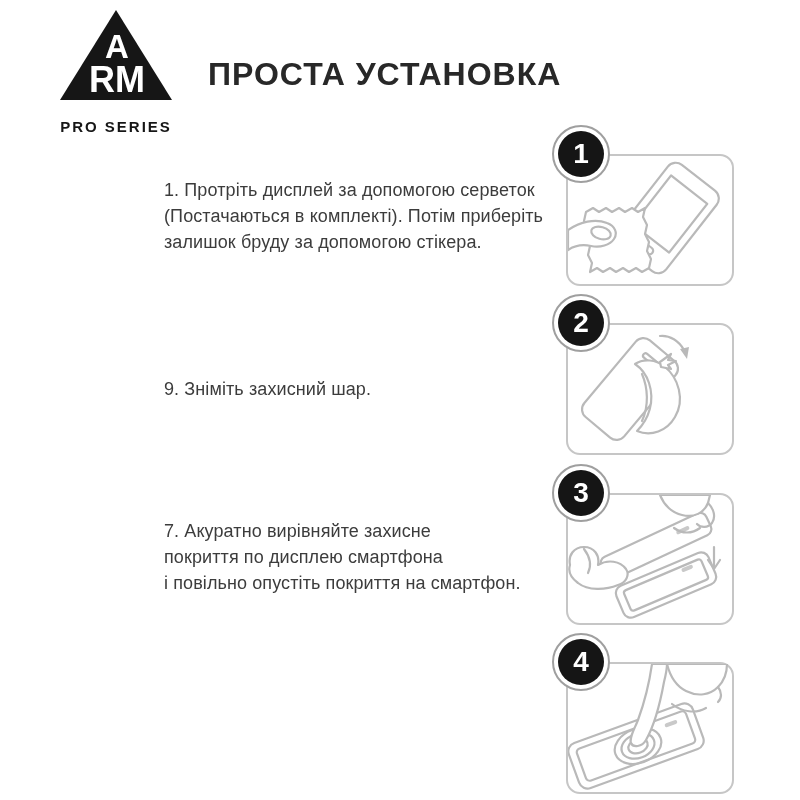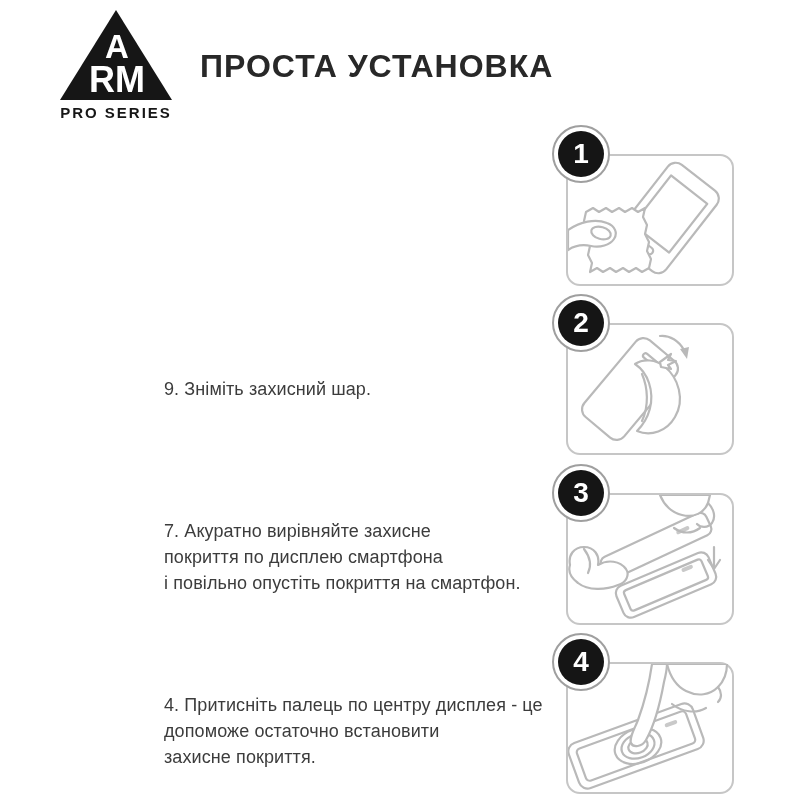--- a/index.html
+++ b/index.html
@@ -4,26 +4,26 @@
 <style>
   html,body{margin:0;padding:0;background:#fff;}
   .page{
     position:relative;width:800px;height:800px;background:#ffffff;
     font-family:"Liberation Sans", sans-serif;overflow:hidden;
   }
   
   .logo{position:absolute;left:60px;top:8px;width:112px;}
   .logo svg{display:block;}
   .logo-sub{
-    margin-top:2px;text-align:center;font-weight:bold;font-size:15px;
+    margin-top:16px;text-align:center;font-weight:bold;font-size:15px;
     letter-spacing:2px;color:#161616;white-space:nowrap;
   }
   
   .title{
-    position:absolute;left:200px;top:48px;margin:0;
+    position:absolute;left:200px;top:48px;margin:8px;
     font-size:32px;font-weight:bold;letter-spacing:1px;color:#282828;
     white-space:nowrap;
   }
   
   .step-text{
     position:absolute;left:164px;width:410px;
     font-size:18px;line-height:26px;color:#3c3c3c;
     white-space:pre-line;letter-spacing:0.1px;
   }
   .step-text.s1{top:177px;}
@@ -66,27 +66,27 @@
     <svg width="112" height="94" viewBox="0 0 112 94">
       <polygon points="56,2 112,92 0,92" fill="#161616"></polygon>
       <text x="57" y="50" text-anchor="middle" font-family="Liberation Sans, sans-serif" font-size="33" font-weight="bold" fill="#ffffff">A</text>
       <text x="57" y="84" text-anchor="middle" font-family="Liberation Sans, sans-serif" font-size="36" font-weight="bold" fill="#ffffff">RM</text>
     </svg>
     <div class="logo-sub">PRO SERIES</div>
   </div>
 
   <h1 class="title">ПРОСТА УСТАНОВКА</h1>
 
+  <div class="step-text s1">1. Протріть дисплей за допомогою серветок
+(Постачаються в комплекті). Потім приберіть
+залишок бруду за допомогою стікера.</div>
   <div class="step-text s2">9. Зніміть захисний шар.</div>
   <div class="step-text s3">7. Акуратно вирівняйте захисне
 покриття по дисплею смартфона
 і повільно опустіть покриття на смартфон.</div>
-  <div class="step-text s4">4. Притисніть палець по центру дисплея - це
-допоможе остаточно встановити
-захисне покриття.</div>
 
   <div class="illu-box b1">
     <svg viewBox="0 0 164 128">
       <g stroke="#b9b9b9" stroke-width="2.2" fill="none" stroke-linecap="round" stroke-linejoin="round">
         <g transform="translate(99,62) rotate(38)">
           <rect x="-31" y="-51" width="62" height="102" rx="10" fill="#fff"></rect>
           <rect x="-23" y="-36" width="46" height="62" fill="#fff"></rect>
           <rect x="-10" y="33" width="20" height="7" rx="3.5" fill="#fff"></rect>
         </g>
         <path fill="#fff" d="M18,56 l7,-4 6,4 7,-4 6,4 7,-4 6,4 7,-4 6,4 7,-4

